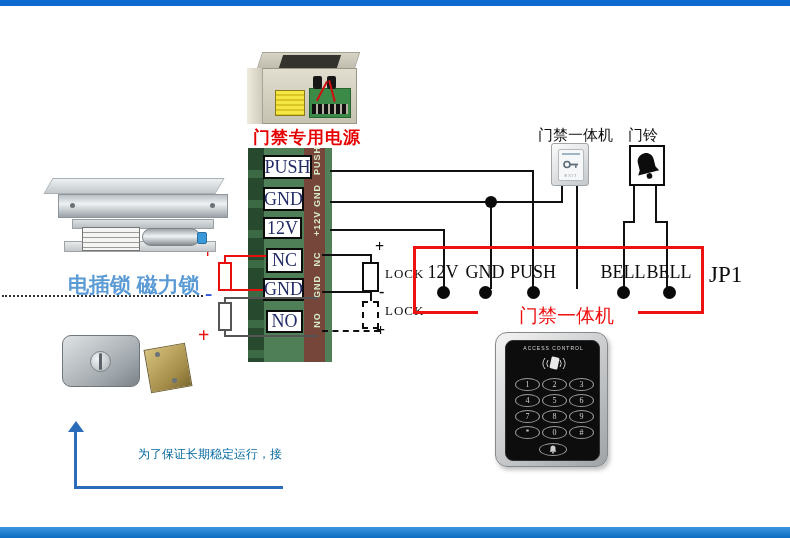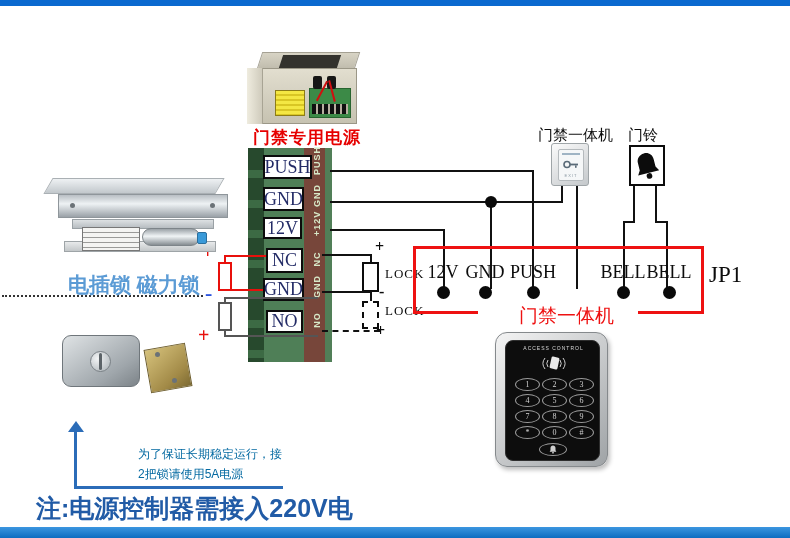--- a/index.html
+++ b/index.html
@@ -308,17 +308,15 @@
           <circle cx="12" cy="22.5" r="2.6" fill="#cfcfcf"></circle>
         </svg>
       </div>
     </div>
   </div>
 
   <div class="note-arrow-head"></div>
   <div class="note-arrow-v"></div>
   <div class="note-arrow-h"></div>
   <div class="note-small" style="left:94px; top:446px;">为了保证长期稳定运行，接</div>
-  <div class="note-small" style="left:94px; top:466px;">2把锁请使用5A电源</div>
-  <div class="note-main">注:电源控制器需接入220V电</div>
   <div class="footer-bar"></div>
 
 </div>
 
 </body></html>

